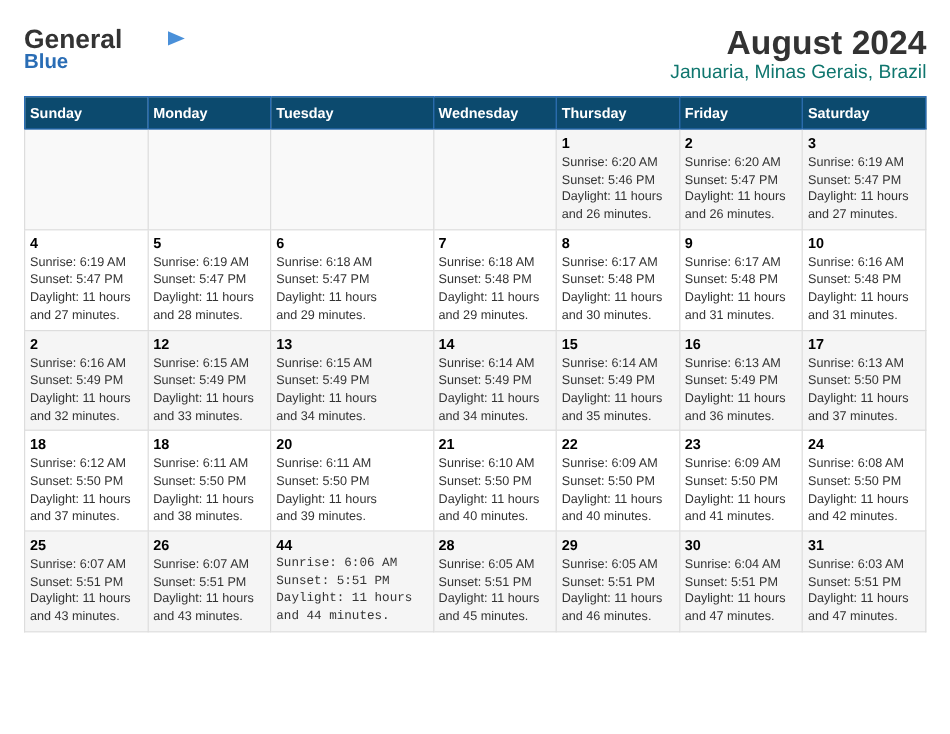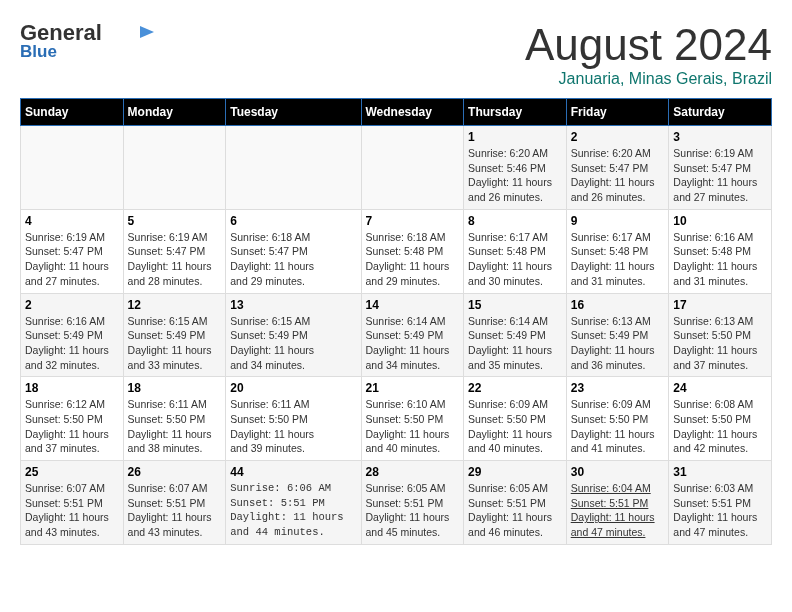--- a/index.html
+++ b/index.html
@@ -23,35 +23,35 @@
     }
     .logo-row {
       display: flex;
       align-items: center;
       gap: 36px;
     }
     .title-block {
       text-align: right;
     }
     .main-title {
-      font-size: 44px;
+      font-size: 28px;
       color: #333;
-      font-weight: normal;
+      font-weight: bold;
     }
     .subtitle {
       font-size: 16px;
       color: #0f766e;
     }
     table {
       width: 100%;
       border-collapse: collapse;
       font-size: 11px;
     }
     thead tr {
-      background: #000000;
+      background: #0c4a6e;
       color: #fff;
     }
     thead th {
       padding: 6px 4px;
       text-align: left;
       font-weight: bold;
       font-size: 12px;
       border: 1px solid #2a6db5;
     }
     tbody tr {
@@ -329,21 +329,21 @@
         </td>
         <td>
           <span class="day-num">29</span>
           <div class="day-info" style="white-space: pre-line;">Sunrise: 6:05 AM
 Sunset: 5:51 PM
 Daylight: 11 hours
 and 46 minutes.</div>
         </td>
         <td>
           <span class="day-num">30</span>
-          <div class="day-info" style="white-space: pre-line; text-decoration: underline;">Sunrise: 6:04 AM
+          <div class="day-info" style="white-space: pre-line;">Sunrise: 6:04 AM
 Sunset: 5:51 PM
 Daylight: 11 hours
 and 47 minutes.</div>
         </td>
         <td>
           <span class="day-num">31</span>
           <div class="day-info" style="white-space: pre-line;">Sunrise: 6:03 AM
 Sunset: 5:51 PM
 Daylight: 11 hours
 and 47 minutes.</div>

